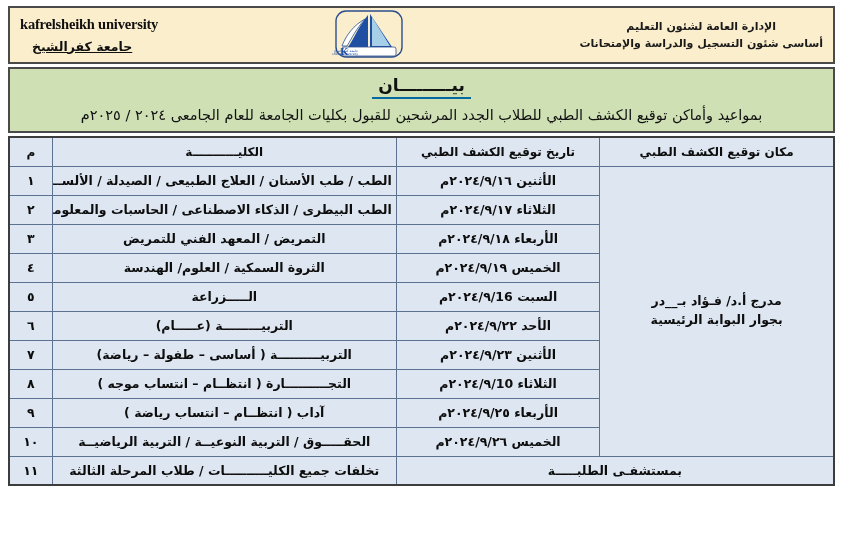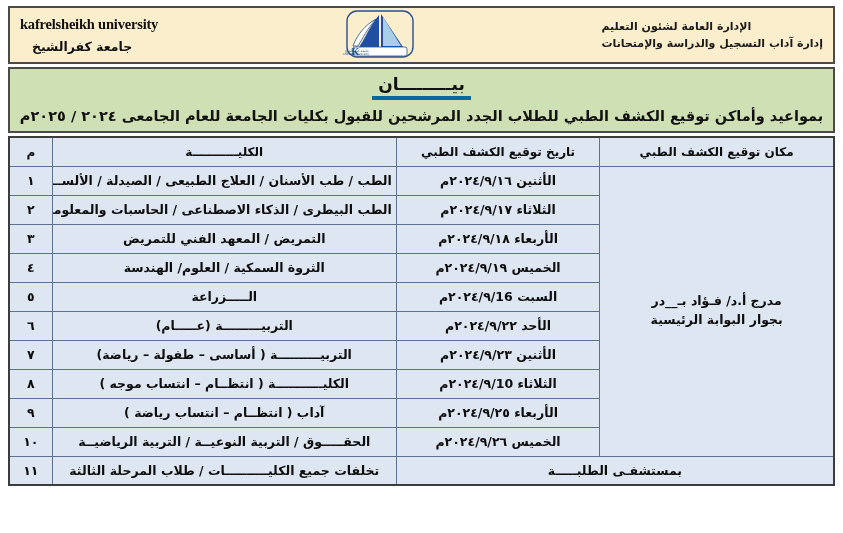--- a/index.html
+++ b/index.html
@@ -30,21 +30,21 @@
     height: 58px;
     background: #fbeecd;
     border: 2px solid #4a4a4a;
     box-sizing: border-box;
     display: flex;
     align-items: center;
     justify-content: space-between;
     padding: 0 10px;
   }
   .lh-right {
-    text-align: left;
+    text-align: center;
     line-height: 1.55;
     color: #1a1a1a;
     font-weight: bold;
     font-size: 11px;
     letter-spacing: 0;
     order: 1;
   }
   .lh-left {
     text-align: right;
     line-height: 1.5;
@@ -58,20 +58,21 @@
     letter-spacing: -0.2px;
     direction: ltr;
     text-align: left;
   }
   .lh-left .ar {
     font-weight: bold;
     font-size: 12.5px;
     margin-top: 2px;
     text-align: center;
     padding-right: 14px;
+    text-decoration: underline;
   }
 
   
   .logo-wrap {
     order: 2;
     width: 74px;
     height: 52px;
     position: relative;
     flex: 0 0 auto;
   }
@@ -88,28 +89,28 @@
     flex-direction: column;
     align-items: center;
     justify-content: center;
     padding: 2px 6px;
   }
   .title-main {
     font-size: 17px;
     font-weight: bold;
     color: #111;
     letter-spacing: 2px;
-    border-bottom: 4px solid #0369a1;
+    border-bottom: 2px solid #0369a1;
     padding: 0 6px 1px 6px;
     line-height: 1.25;
   }
   .title-sub {
     margin-top: 7px;
     font-size: 14.5px;
-    font-weight: bold;
+    font-weight: normal;
     color: #111;
     text-align: center;
     line-height: 1.3;
     white-space: nowrap;
   }
 
   
   table.sched {
     margin-top: 3px;
     width: 100%;
@@ -162,21 +163,21 @@
 </style>
 </head>
 <body>
 
 <div class="page">
 
   <div class="letterhead">
 
     <div class="lh-right">
       <div>الإدارة العامة لشئون التعليم</div>
-      <div>إدارة آداب التسجيل والدراسة والإمتحانات</div>
+      <div>أساسى شئون التسجيل والدراسة والإمتحانات</div>
     </div>
 
     <div class="logo-wrap">
       <svg width="74" height="52" viewBox="0 0 74 52" xmlns="http://www.w3.org/2000/svg">
         <rect x="4" y="2" width="66" height="46" rx="10" fill="#fbeecd" stroke="#2b4f8e" stroke-width="1.4"></rect>
         <path d="M38 5 L60 38 L38 38 Z" fill="#1e4fa3"></path>
         <path d="M40 8 L58 37 L40 37 Z" fill="#a8cfe8"></path>
         <path d="M36 6 L36 38 L16 38 C22 30 26 18 36 6 Z" fill="#1e4fa3"></path>
         <path d="M33 10 C24 20 20 29 15 37 L10 37 C14 26 22 16 33 10 Z" fill="#ffffff" stroke="#2b4f8e" stroke-width="0.8"></path>
         <rect x="10" y="38" width="54" height="9" rx="2" fill="#ffffff" stroke="#2b4f8e" stroke-width="0.8"></rect>
@@ -248,21 +249,21 @@
         <td class="college">التربيـــــــــة (عـــــام)</td>
         <td class="serial">٦</td>
       </tr>
       <tr>
         <td class="date">الأثنين ٢٠٢٤/٩/٢٣م</td>
         <td class="college">التربيــــــــــة ( أساسى – طفولة – رياضة)</td>
         <td class="serial">٧</td>
       </tr>
       <tr>
         <td class="date">الثلاثاء  ٢٠٢٤/٩/10م</td>
-        <td class="college">الكليـــــــــــة ( انتظــام – انتساب موجه )</td>
+        <td class="college">التجــــــــــارة ( انتظــام – انتساب موجه )</td>
         <td class="serial">٨</td>
       </tr>
       <tr>
         <td class="date">الأربعاء ٢٠٢٤/٩/٢٥م</td>
         <td class="college">آداب ( انتظــام – انتساب رياضة )</td>
         <td class="serial">٩</td>
       </tr>
       <tr>
         <td class="date">الخميس ٢٠٢٤/٩/٢٦م</td>
         <td class="college">الحقـــــوق / التربية النوعيــة / التربية الرياضيــة</td>

